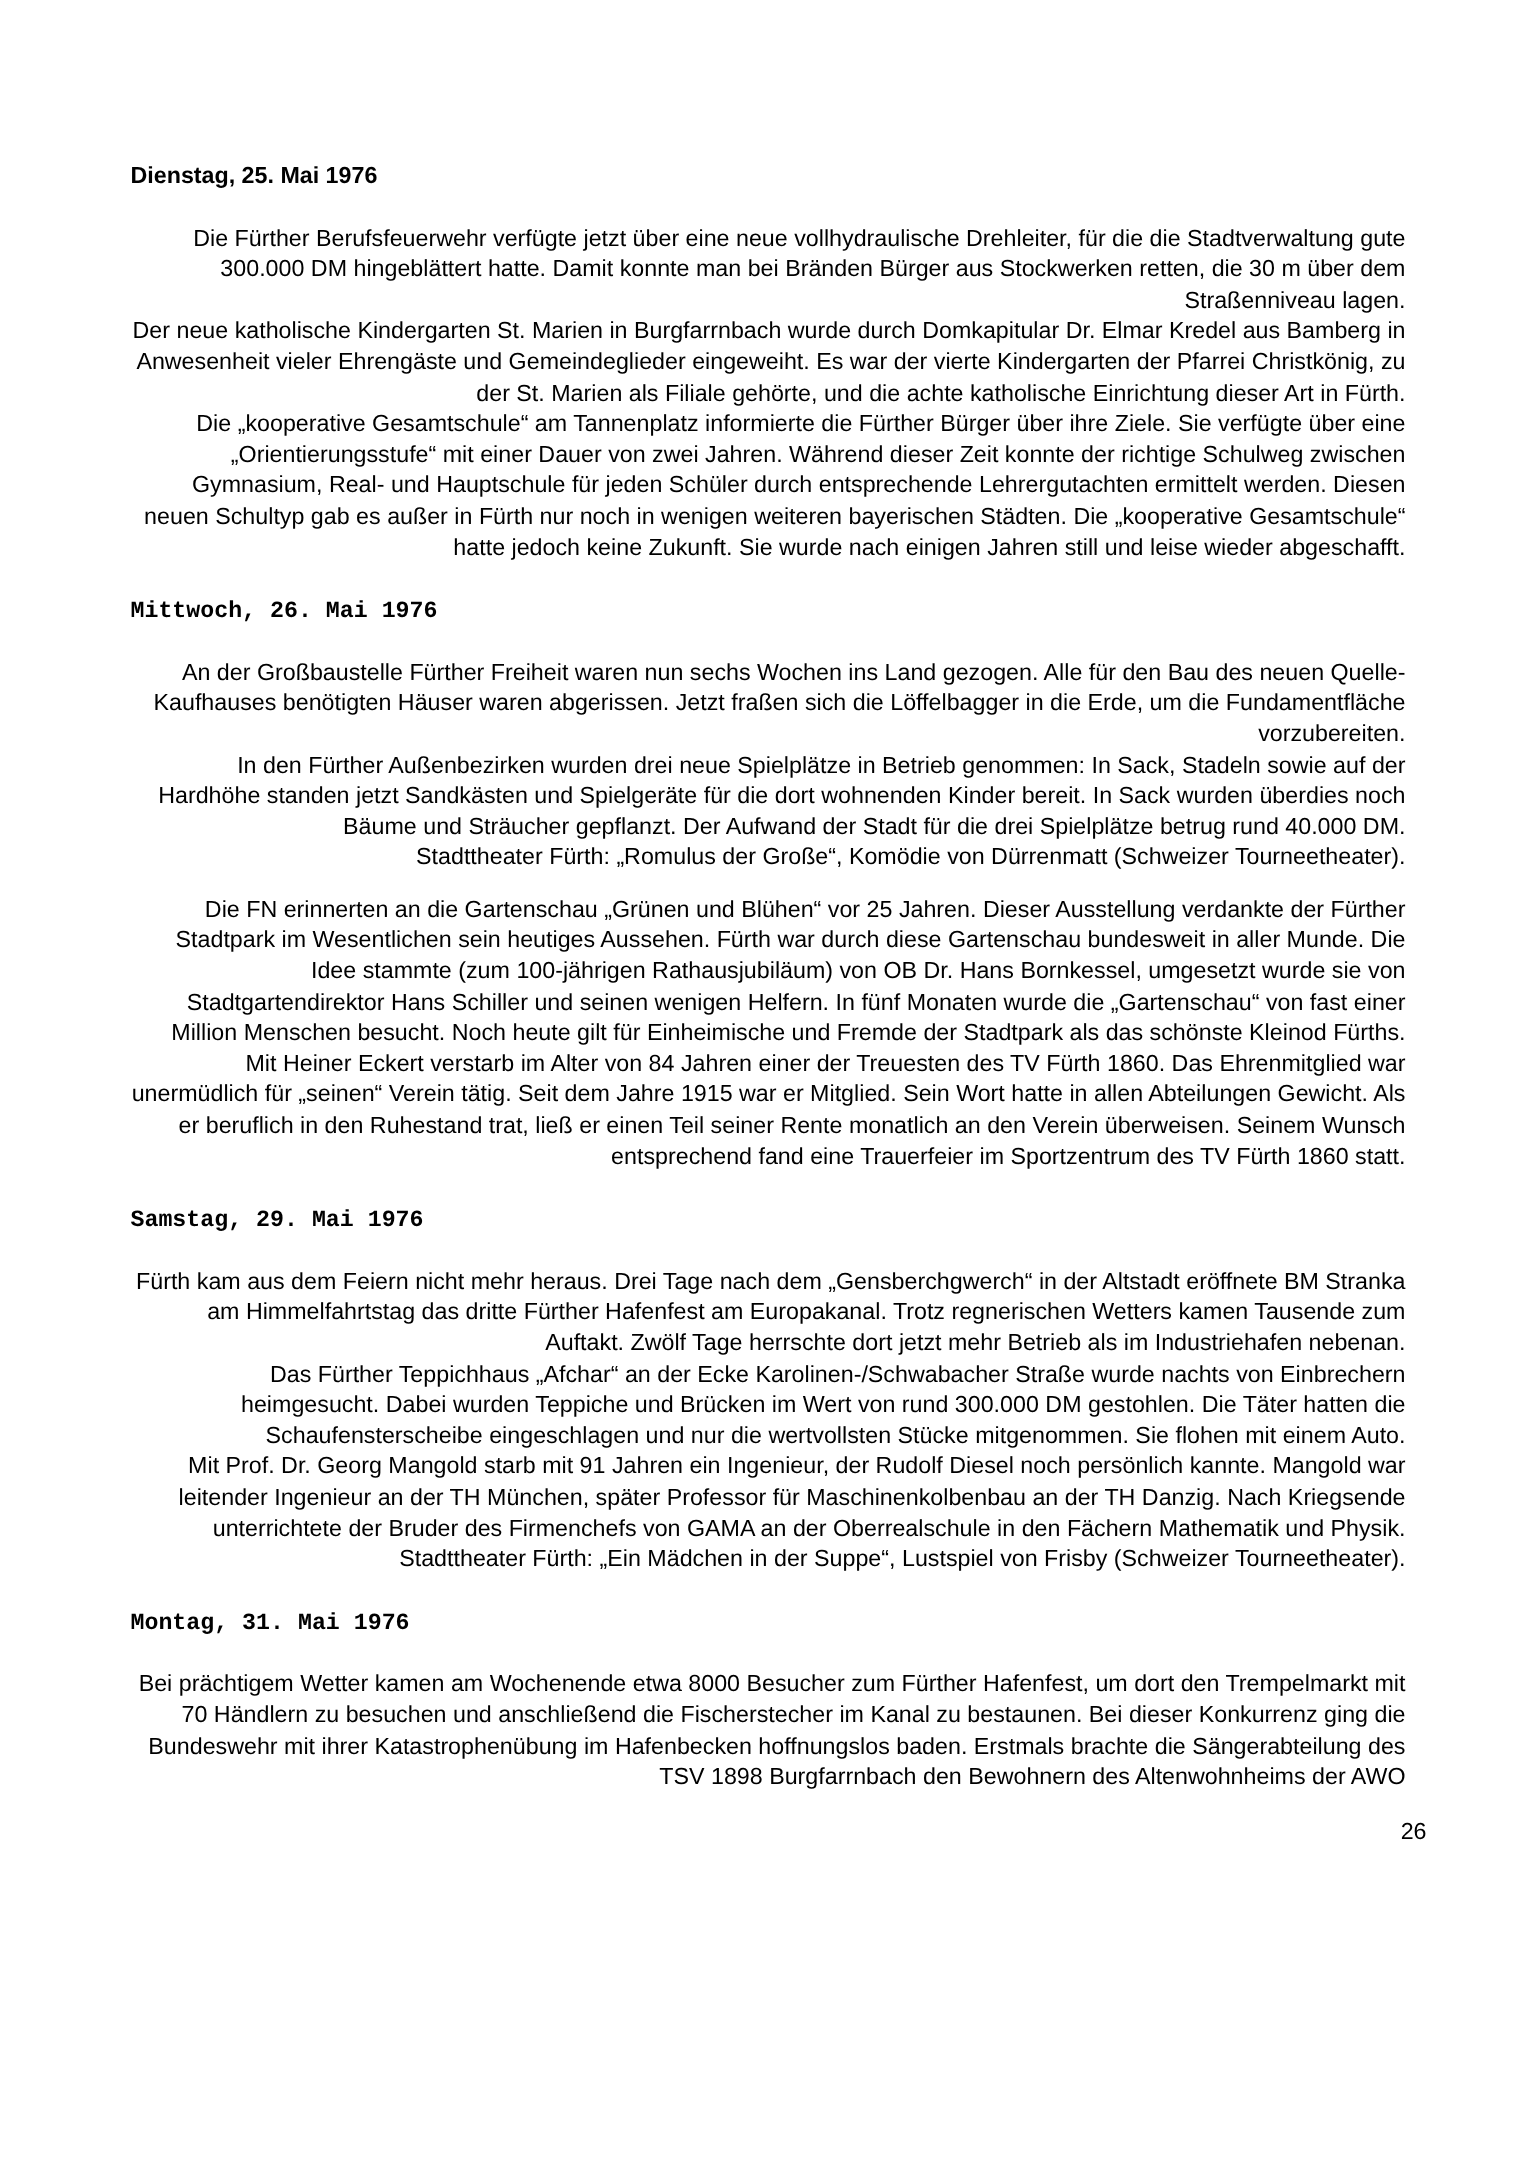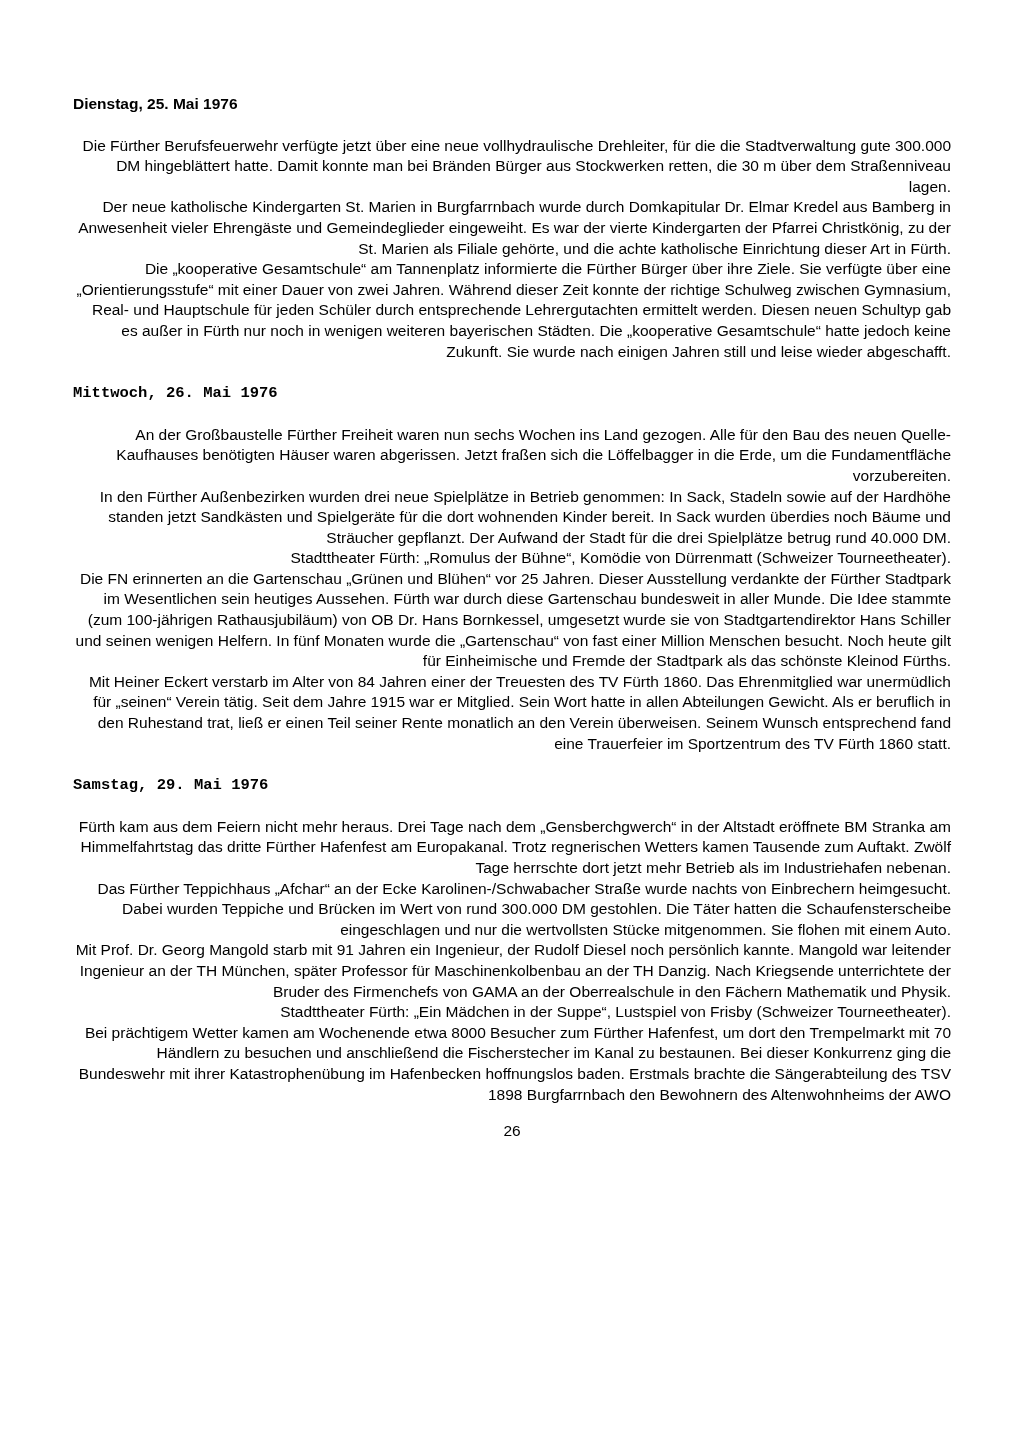--- a/index.html
+++ b/index.html
@@ -13,40 +13,40 @@
     min-height: 1448px;
     box-sizing: border-box;
     padding: 94px 73px 40px 73px;
     background: #ffffff;
     color: #000000;
     font-family: "Liberation Sans", "DejaVu Sans", sans-serif;
     font-size: 15.5px;
     line-height: 20.6px;
   }
   .section {
-    margin: 0;
+    margin: 14px;
   }
   .date-heading {
     font-size: 15.5px;
     font-weight: bold;
     margin: 0 0 21px 0;
     line-height: 20.6px;
   }
   .section + .section .date-heading {
     margin-top: 21px;
     font-family: Liberation Mono, monospace;
   }
   .section-body p {
     margin: 0;
     padding: 0;
     text-align: right;
   }
   .page-number {
     margin-top: 16px;
-    text-align: center;
+    text-align: right;
     font-size: 15.5px;
   }
 </style>
 </head>
 <body>
 
 <div class="page">
 
   <div class="section">
     <h2 class="date-heading">Dienstag, 25. Mai 1976</h2>
@@ -55,21 +55,21 @@
       <p>Der neue katholische Kindergarten St. Marien in Burgfarrnbach wurde durch Domkapitular Dr. Elmar Kredel aus Bamberg in Anwesenheit vieler Ehrengäste und Gemeindeglieder eingeweiht. Es war der vierte Kindergarten der Pfarrei Christkönig, zu der St. Marien als Filiale gehörte, und die achte katholische Einrichtung dieser Art in Fürth.</p>
       <p>Die „kooperative Gesamtschule“ am Tannenplatz informierte die Fürther Bürger über ihre Ziele. Sie verfügte über eine „Orientierungsstufe“ mit einer Dauer von zwei Jahren. Während dieser Zeit konnte der richtige Schulweg zwischen Gymnasium, Real- und Hauptschule für jeden Schüler durch entsprechende Lehrergutachten ermittelt werden. Diesen neuen Schultyp gab es außer in Fürth nur noch in wenigen weiteren bayerischen Städten. Die „kooperative Gesamtschule“ hatte jedoch keine Zukunft. Sie wurde nach einigen Jahren still und leise wieder abgeschafft.</p>
     </div>
   </div>
 
   <div class="section">
     <h2 class="date-heading">Mittwoch, 26. Mai 1976</h2>
     <div class="section-body">
       <p>An der Großbaustelle Fürther Freiheit waren nun sechs Wochen ins Land gezogen. Alle für den Bau des neuen Quelle-Kaufhauses benötigten Häuser waren abgerissen. Jetzt fraßen sich die Löffelbagger in die Erde, um die Fundamentfläche vorzubereiten.</p>
       <p>In den Fürther Außenbezirken wurden drei neue Spielplätze in Betrieb genommen: In Sack, Stadeln sowie auf der Hardhöhe standen jetzt Sandkästen und Spielgeräte für die dort wohnenden Kinder bereit. In Sack wurden überdies noch Bäume und Sträucher gepflanzt. Der Aufwand der Stadt für die drei Spielplätze betrug rund 40.000 DM.</p>
-      <p>Stadttheater Fürth: „Romulus der Bühne“, Komödie von Dürrenmatt (Schweizer Tourneetheater).</p>
+      <p>Stadttheater Fürth: „Romulus der Große“, Komödie von Dürrenmatt (Schweizer Tourneetheater).</p>
     </div>
   </div>
 
   <div class="section">
     <div class="section-body">
       <p>Die FN erinnerten an die Gartenschau „Grünen und Blühen“ vor 25 Jahren. Dieser Ausstellung verdankte der Fürther Stadtpark im Wesentlichen sein heutiges Aussehen. Fürth war durch diese Gartenschau bundesweit in aller Munde. Die Idee stammte (zum 100-jährigen Rathausjubiläum) von OB Dr. Hans Bornkessel, umgesetzt wurde sie von Stadtgartendirektor Hans Schiller und seinen wenigen Helfern. In fünf Monaten wurde die „Gartenschau“ von fast einer Million Menschen besucht. Noch heute gilt für Einheimische und Fremde der Stadtpark als das schönste Kleinod Fürths.</p>
       <p>Mit Heiner Eckert verstarb im Alter von 84 Jahren einer der Treuesten des TV Fürth 1860. Das Ehrenmitglied war unermüdlich für „seinen“ Verein tätig. Seit dem Jahre 1915 war er Mitglied. Sein Wort hatte in allen Abteilungen Gewicht. Als er beruflich in den Ruhestand trat, ließ er einen Teil seiner Rente monatlich an den Verein überweisen. Seinem Wunsch entsprechend fand eine Trauerfeier im Sportzentrum des TV Fürth 1860 statt.</p>
     </div>
   </div>
 
@@ -77,20 +77,21 @@
     <h2 class="date-heading">Samstag, 29. Mai 1976</h2>
     <div class="section-body">
       <p>Fürth kam aus dem Feiern nicht mehr heraus. Drei Tage nach dem „Gensberchgwerch“ in der Altstadt eröffnete BM Stranka am Himmelfahrtstag das dritte Fürther Hafenfest am Europakanal. Trotz regnerischen Wetters kamen Tausende zum Auftakt. Zwölf Tage herrschte dort jetzt mehr Betrieb als im Industriehafen nebenan.</p>
       <p>Das Fürther Teppichhaus „Afchar“ an der Ecke Karolinen-/Schwabacher Straße wurde nachts von Einbrechern heimgesucht. Dabei wurden Teppiche und Brücken im Wert von rund 300.000 DM gestohlen. Die Täter hatten die Schaufensterscheibe eingeschlagen und nur die wertvollsten Stücke mitgenommen. Sie flohen mit einem Auto.</p>
       <p>Mit Prof. Dr. Georg Mangold starb mit 91 Jahren ein Ingenieur, der Rudolf Diesel noch persönlich kannte. Mangold war leitender Ingenieur an der TH München, später Professor für Maschinenkolbenbau an der TH Danzig. Nach Kriegsende unterrichtete der Bruder des Firmenchefs von GAMA an der Oberrealschule in den Fächern Mathematik und Physik.</p>
       <p>Stadttheater Fürth: „Ein Mädchen in der Suppe“, Lustspiel von Frisby (Schweizer Tourneetheater).</p>
     </div>
   </div>
 
   <div class="section">
+    <h2 class="date-heading">Montag, 31. Mai 1976</h2>
     <div class="section-body">
       <p>Bei prächtigem Wetter kamen am Wochenende etwa 8000 Besucher zum Fürther Hafenfest, um dort den Trempelmarkt mit 70 Händlern zu besuchen und anschließend die Fischerstecher im Kanal zu bestaunen. Bei dieser Konkurrenz ging die Bundeswehr mit ihrer Katastrophenübung im Hafenbecken hoffnungslos baden. Erstmals brachte die Sängerabteilung des TSV 1898 Burgfarrnbach den Bewohnern des Altenwohnheims der AWO</p>
     </div>
   </div>
 
   <div class="page-number">26</div>
 
 </div>
 
 </body></html>

